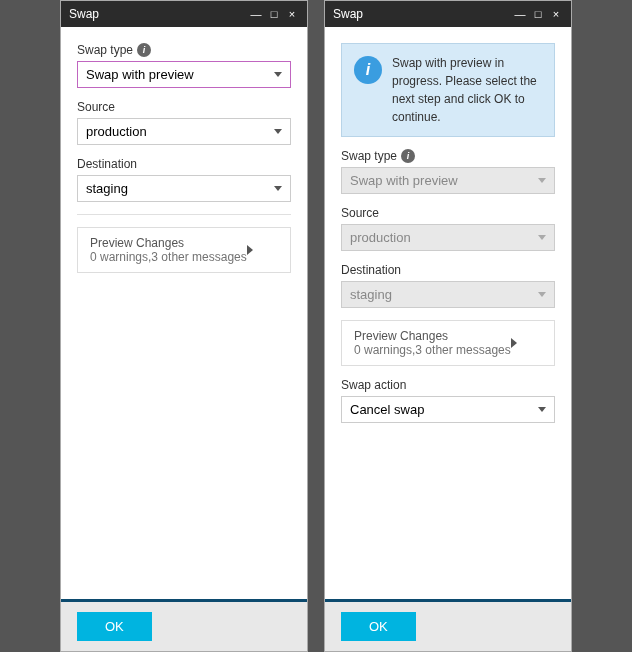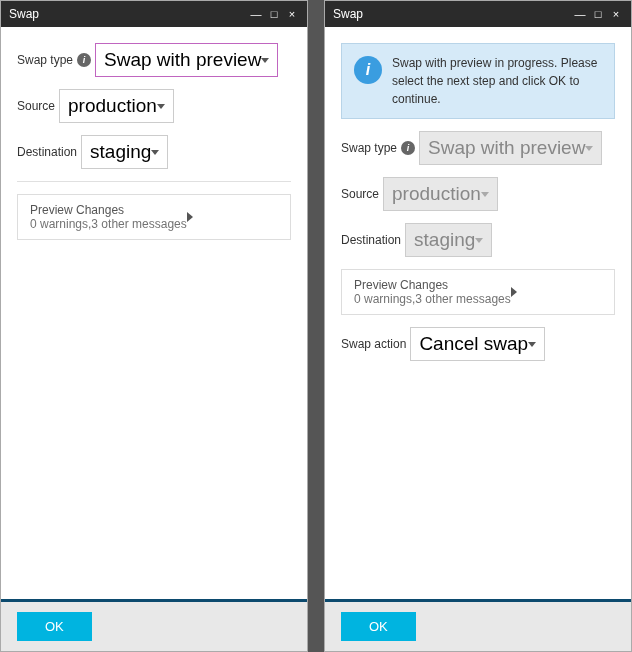--- a/index.html
+++ b/index.html
@@ -10,21 +10,21 @@
       display: flex;
       justify-content: center;
       align-items: center;
       width: 632px;
       height: 652px;
       overflow: hidden;
     }
     .windows-container {
       display: flex;
       gap: 16px;
-      width: 632px;
+      width: 512px;
       height: 652px;
     }
     .window {
       background: #f0f0f0;
       border: 1px solid #aaa;
       display: flex;
       flex-direction: column;
       flex: 1;
     }
     .title-bar {
@@ -59,21 +59,21 @@
       flex: 1;
       padding: 16px;
       background: white;
       overflow: hidden;
       display: flex;
       flex-direction: column;
       gap: 12px;
     }
     .form-group {
       display: flex;
-      flex-direction: row;
+      flex-direction: column;
       gap: 4px;
     }
     .form-label {
       font-size: 12px;
       color: #333;
       display: flex;
       align-items: center;
       gap: 4px;
     }
     .info-icon {
@@ -86,21 +86,21 @@
       display: flex;
       align-items: center;
       justify-content: center;
       font-style: italic;
       font-weight: bold;
       cursor: help;
     }
     .select-box {
       border: 1px solid #ccc;
       padding: 5px 8px;
-      font-size: 19px;
+      font-size: 13px;
       background: white;
       display: flex;
       align-items: center;
       justify-content: space-between;
       cursor: pointer;
       position: relative;
     }
     .select-box.active-border {
       border: 1px solid #c065c0;
     }

